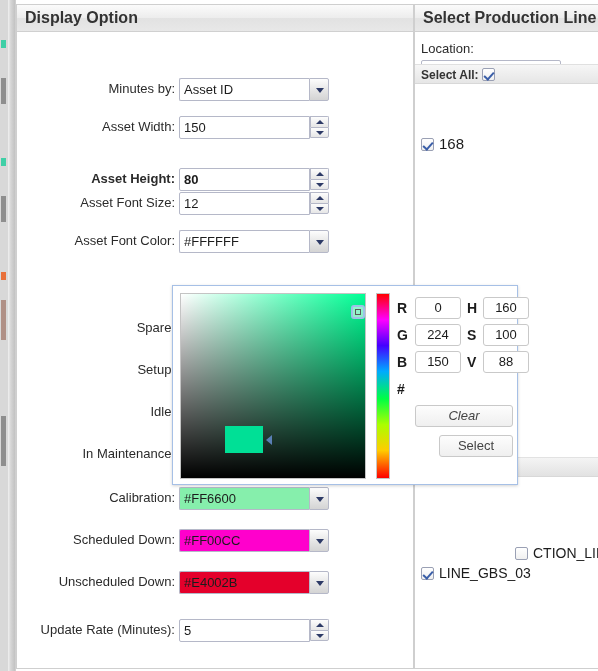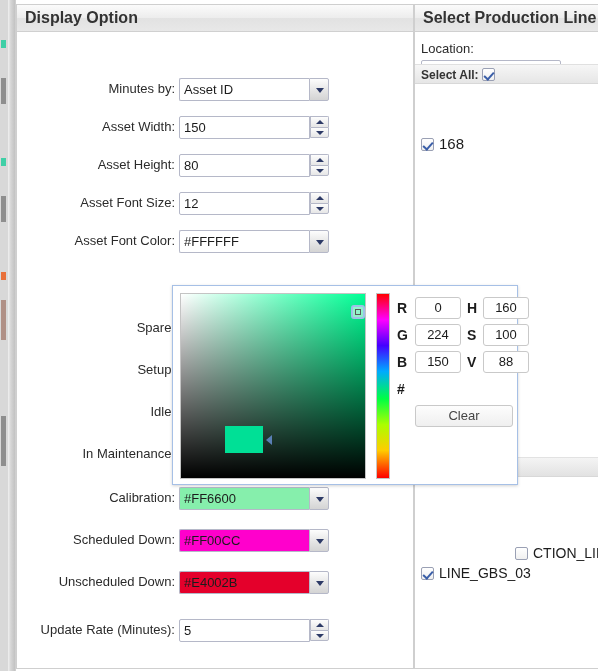--- a/index.html
+++ b/index.html
@@ -180,21 +180,21 @@
         </div>
       </div>
       <div class="row" style="top: 84px;">
         <span class="lbl">Asset Width:</span>
         <div class="spin">
           <div class="txt">150</div>
           <div class="up"></div>
           <div class="dn"></div>
         </div>
       </div>
-      <div class="row" style="top: 122px;">
+      <div class="row" style="top: 136px; font-weight: bold;">
         <span class="lbl">Asset Height:</span>
         <div class="spin">
           <div class="txt">80</div>
           <div class="up"></div>
           <div class="dn"></div>
         </div>
       </div>
       <div class="row" style="top: 160px;">
         <span class="lbl">Asset Font Size:</span>
         <div class="spin">
@@ -327,17 +327,18 @@
     <span class="ch-lab" style="left:0;">B</span>
     <div class="ch-in" style="left:18px;top:1px;">150</div>
     <span class="ch-lab" style="left:70px;">V</span>
     <div class="ch-in" style="left:86px;top:1px;">88</div>
   </div>
 
   <div class="ch-row" style="left:224px;top:91px;width:112px;">
     <span class="ch-lab" style="left:0;">#</span>
   </div>
 
-  <div class="pk-btn" style="left:242px;top:119px;width:98px;">Clear</div>
+  <div class="pk-btn" style="left:242px;top:119px;width:98px;font-style:italic;">Clear</div>
+  <div class="pk-btn" style="left:266px;top:149px;width:74px;">Select</div>
 </div>
 
 <div id="swatch" style="background: rgb(0, 224, 150);"></div>
 <div id="tri"></div>
 
 </body></html>

